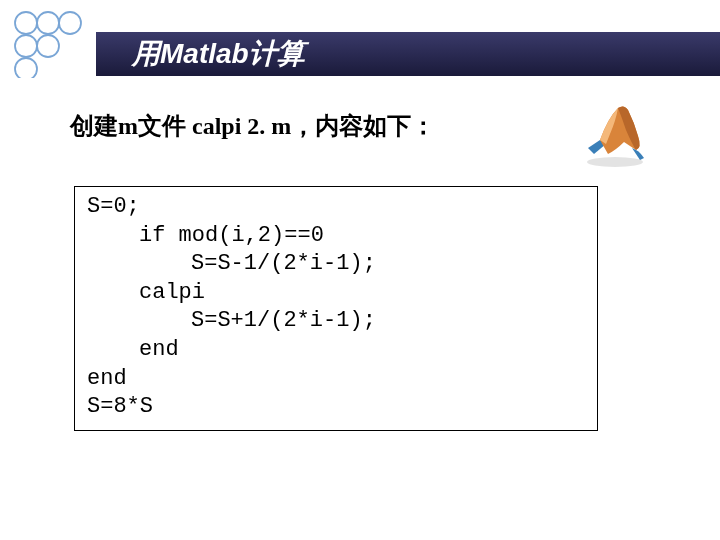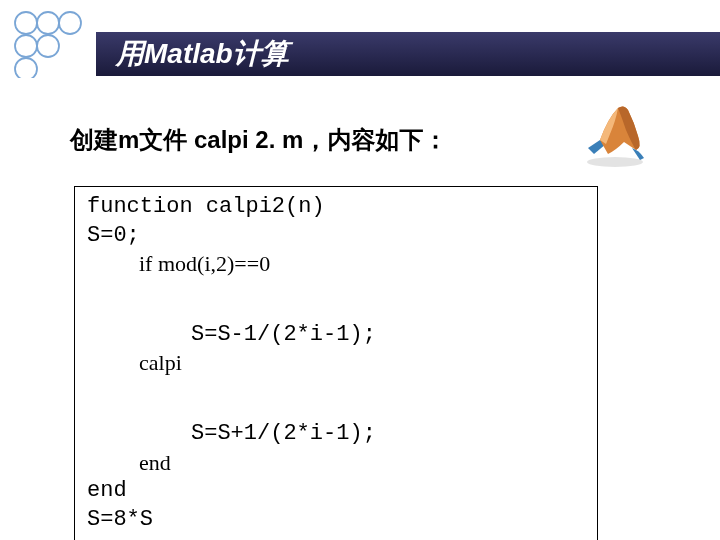--- a/index.html
+++ b/index.html
@@ -19,36 +19,36 @@
     .top-circles svg { display: block; }
     .title-bar {
       position: absolute;
       top: 32px;
       left: 96px;
       right: 0;
       height: 44px;
       background: linear-gradient(to bottom, #3a3a6a 0%, #1a1a3a 100%);
       display: flex;
       align-items: center;
-      padding-left: 20px;
+      padding-left: 36px;
     }
     .title-text {
       color: #ffffff;
       font-size: 28px;
       font-weight: bold;
       font-style: italic;
     }
     .subtitle-row {
       position: absolute;
       top: 110px;
       left: 70px;
       right: 70px;
       display: flex;
-      align-items: center;
       justify-content: space-between;
+      font-family: Liberation Serif, serif;
     }
     .subtitle {
       font-size: 24px;
       font-weight: bold;
       color: #000;
     }
     .matlab-logo {
       width: 70px;
       height: 70px;
       position: relative;
@@ -62,22 +62,22 @@
       border: 1px solid #000;
       padding: 6px 12px 8px 12px;
     }
     .code-line {
       font-family: "Courier New", monospace;
       font-size: 22px;
       line-height: 1.3;
       white-space: pre;
       color: #000;
     }
-    .ind1 { padding-left: 52px; font-family: Liberation Serif, serif; }
-    .ind2 { padding-left: 104px; margin-top: 42px; }
+    .ind1 { padding-left: 52px; }
+    .ind2 { padding-left: 104px; }
   </style>
 </head>
 <body>
 
 <div class="top-circles">
   <svg width="80" height="70" viewBox="0 0 80 70">
     <circle cx="18" cy="15" r="11" fill="none" stroke="#7aa6d6" stroke-width="1.8"></circle>
     <circle cx="40" cy="15" r="11" fill="none" stroke="#7aa6d6" stroke-width="1.8"></circle>
     <circle cx="62" cy="15" r="11" fill="none" stroke="#7aa6d6" stroke-width="1.8"></circle>
     <circle cx="18" cy="38" r="11" fill="none" stroke="#7aa6d6" stroke-width="1.8"></circle>
@@ -98,21 +98,20 @@
       <path d="M 8 48 L 20 40 L 26 44 L 14 54 Z" fill="#3a7fb8"></path>
       <path d="M 20 40 Q 28 18 38 8 Q 44 4 48 10 Q 54 22 58 36 Q 62 48 56 50 Q 50 46 44 42 Q 36 50 28 54 L 20 40 Z" fill="#d9843a"></path>
       <path d="M 38 8 Q 44 4 48 10 Q 54 22 58 36 Q 62 48 56 50 Q 52 44 46 30 Q 42 18 38 8 Z" fill="#b8672a"></path>
       <path d="M 56 50 Q 60 52 64 58 L 60 60 Q 56 54 52 48 Z" fill="#3a7fb8"></path>
       <path d="M 20 40 Q 28 18 38 8 Q 36 20 30 34 L 26 44 Z" fill="#f4b87a"></path>
     </svg>
   </div>
 </div>
 
 <div class="code-box">
-  <div class="code-line">function calpi2(n)</div>
   <div class="code-line">S=0;</div>
   <div class="code-line ind1">if mod(i,2)==0</div>
   <div class="code-line ind2">S=S-1/(2*i-1);</div>
   <div class="code-line ind1">calpi</div>
   <div class="code-line ind2">S=S+1/(2*i-1);</div>
   <div class="code-line ind1">end</div>
   <div class="code-line">end</div>
   <div class="code-line">S=8*S</div>
 </div>
 

